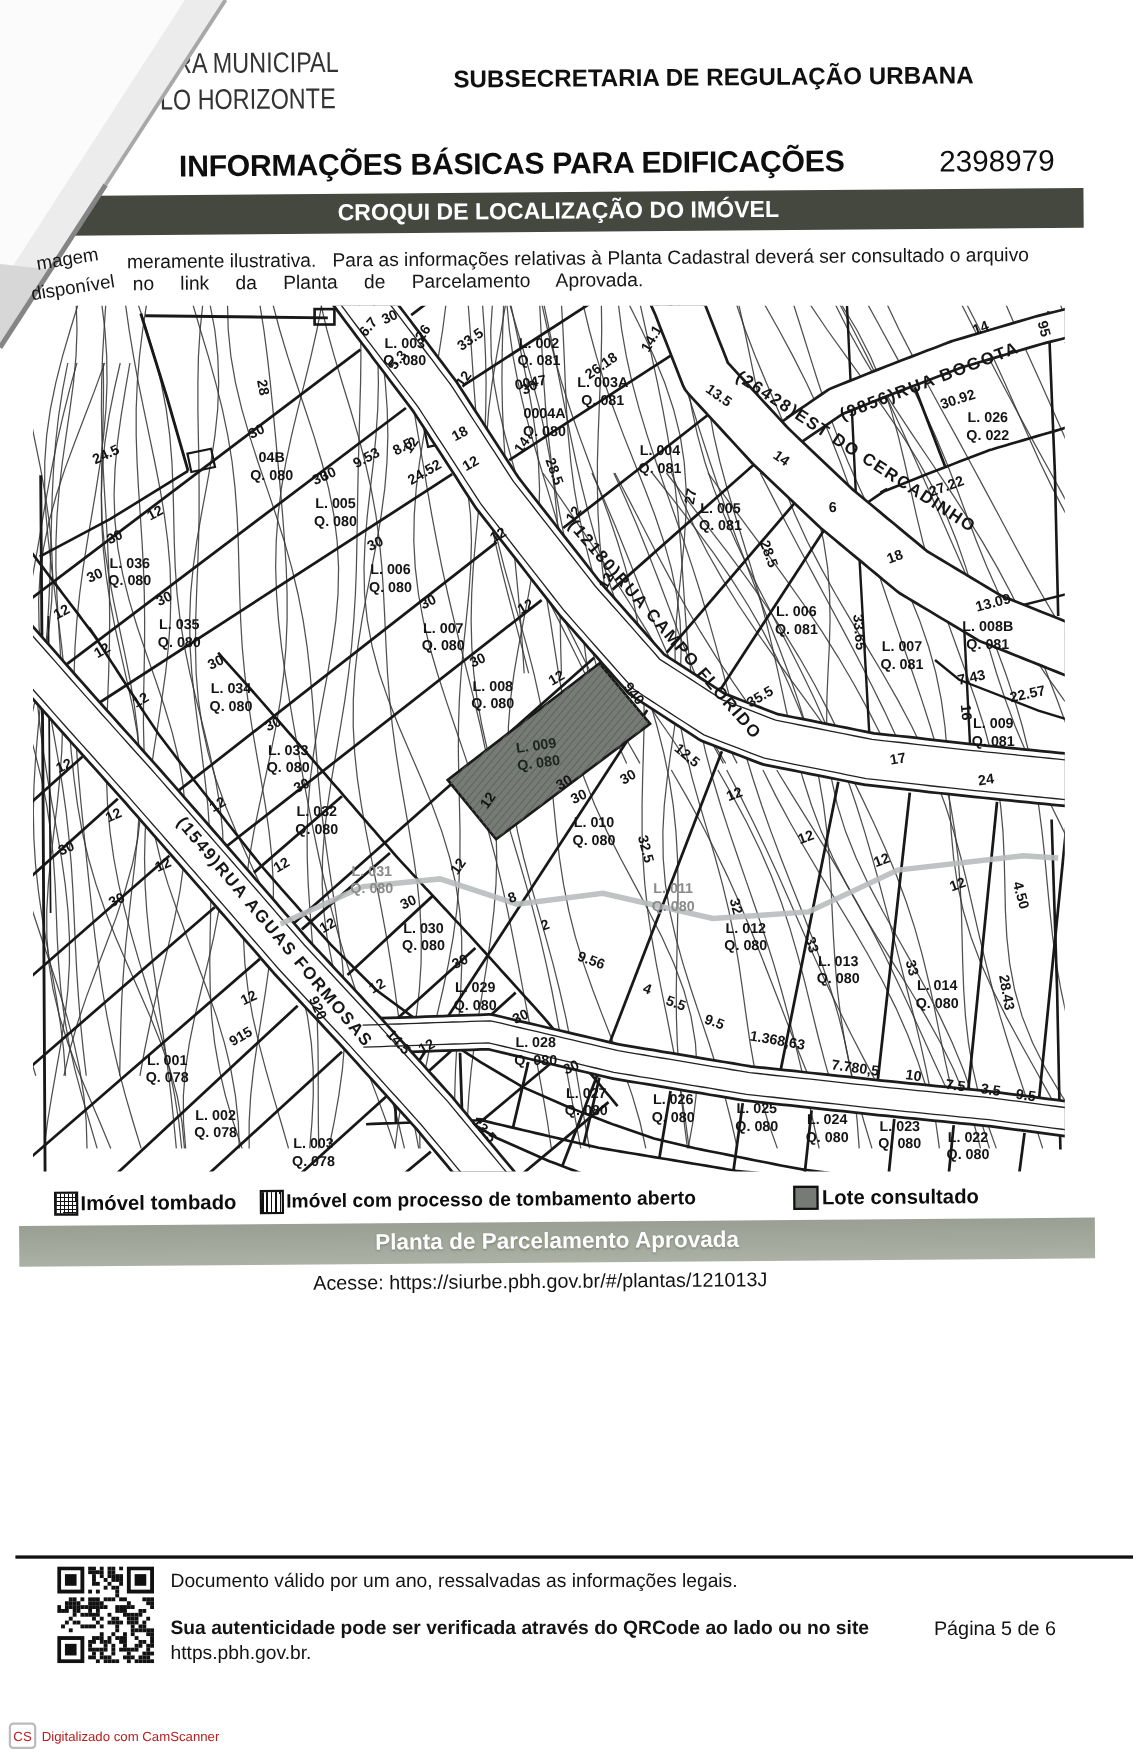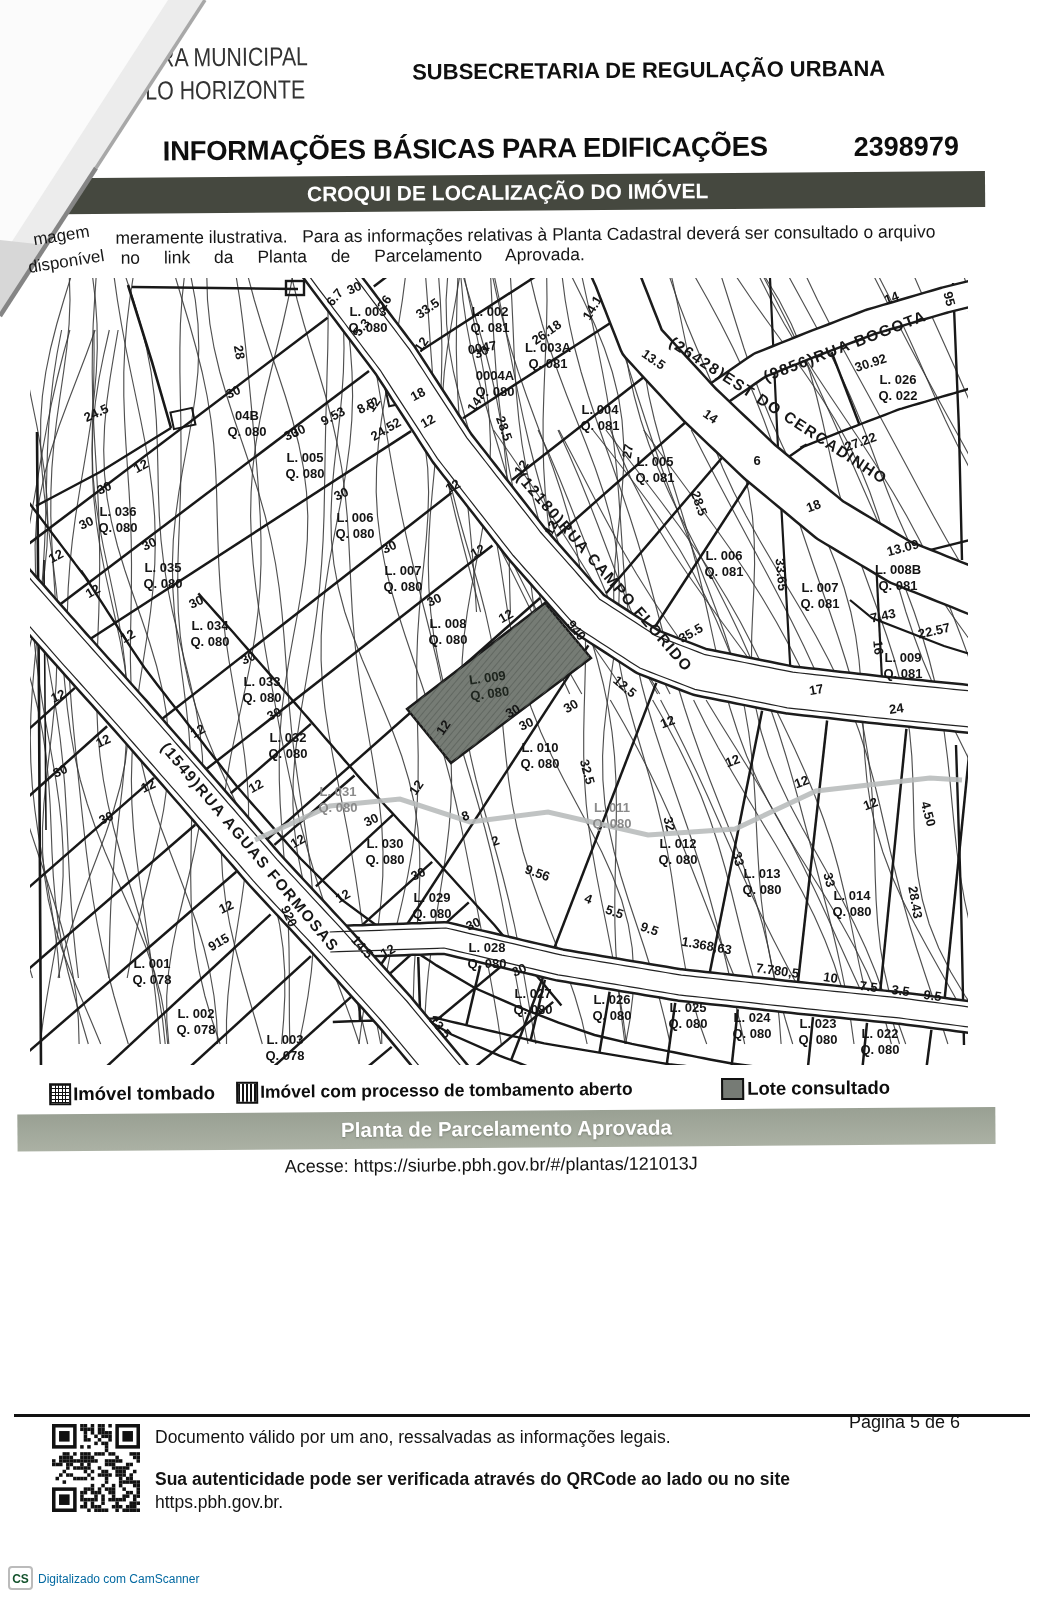--- a/index.html
+++ b/index.html
@@ -10,21 +10,21 @@
 
 <div class="abs" style="left:0;top:0;width:1043px;height:1200px;transform:rotate(-0.45deg);transform-origin:980px 180px;">
 
   <div class="abs" style="left:160px;top:36px;font-size:26px;color:#333;transform:scaleX(0.82);transform-origin:left top;">RA MUNICIPAL</div>
   <div class="abs" style="left:146px;top:69px;font-size:26px;color:#333;transform:scaleX(0.82);transform-origin:left top;">LO HORIZONTE</div>
 
   <div class="abs" style="left:413px;top:55px;font-size:22px;font-weight:bold;color:#101010;">SUBSECRETARIA DE REGULAÇÃO URBANA</div>
 
   <div class="abs" style="left:163px;top:129px;font-size:27.5px;font-weight:bold;color:#0e0e0e;letter-spacing:-0.3px;">INFORMAÇÕES BÁSICAS PARA EDIFICAÇÕES</div>
 
-  <div class="abs" style="left:854px;top:131px;font-size:27px;font-weight:bold;color:#0e0e0e;">2398979</div>
+  <div class="abs" style="left:854px;top:131px;font-size:27px;font-weight:normal;color:#0e0e0e;">2398979</div>
 
   <div class="abs" style="left:30px;top:171px;width:955px;height:36px;background:#45483f;color:#ffffff;
        font-size:21px;font-weight:bold;text-align:center;line-height:35px;">CROQUI DE LOCALIZAÇÃO DO IMÓVEL</div>
 
   <div class="abs" style="left:115px;top:221px;width:860px;font-size:17.5px;color:#161616;">meramente ilustrativa.&nbsp;&nbsp;&nbsp;Para as informações relativas à Planta Cadastral deverá ser consultado o arquivo</div>
   <div class="abs" style="left:120px;top:241px;font-size:17.5px;color:#161616;word-spacing:19px;">no link da Planta de Parcelamento Aprovada.</div>
 
   <div class="abs" style="left:42px;top:1076px;width:18px;height:18px;border:2px solid #111;
        background:repeating-linear-gradient(90deg,#111 0 1px,transparent 1px 3.5px),repeating-linear-gradient(0deg,#111 0 1px,transparent 1px 3.5px);"></div>
   <div class="abs" style="left:66px;top:1076px;font-size:18.5px;font-weight:bold;color:#0d0d0d;">Imóvel tombado</div>
@@ -691,17 +691,17 @@
     <rect x="22" y="24" width="1" height="1" fill="#111"></rect>
     <rect x="23" y="24" width="1" height="1" fill="#111"></rect>
     <rect x="24" y="24" width="1" height="1" fill="#111"></rect>
   </svg>
 
 <div class="abs" style="left:155px;top:1427px;font-size:17.5px;color:#131313;">Documento válido por um ano, ressalvadas as informações legais.</div>
 
 <div class="abs" style="left:155px;top:1469px;font-size:17.5px;color:#131313;font-weight:bold;">Sua autenticidade pode ser verificada através do QRCode ao lado ou no site</div>
 <div class="abs" style="left:155px;top:1492px;font-size:17.5px;color:#131313;">https.pbh.gov.br.</div>
 
-<div class="abs" style="left:849px;top:1412px;font-size:18px;color:#131313;">Página 5 de 6</div>
+<div class="abs" style="left:849px;top:1470px;font-size:18px;color:#131313;">Página 5 de 6</div>
 
 <div class="abs" style="left:8px;top:1566px;width:21px;height:20px;border:2px solid #bbbbbb;border-radius:4px;
-     color:#14532d;font-size:12px;font-weight:bold;text-align:center;line-height:22px;">CS</div>
-<div class="abs" style="left:38px;top:1572px;font-size:12px;color:#0369a1;">Digitalizado com CamScanner</div>
+     color:#b91c1c;font-size:12px;font-weight:normal;text-align:center;line-height:22px;">CS</div>
+<div class="abs" style="left:38px;top:1572px;font-size:12px;color:#b91c1c;">Digitalizado com CamScanner</div>
 
 </body></html>

